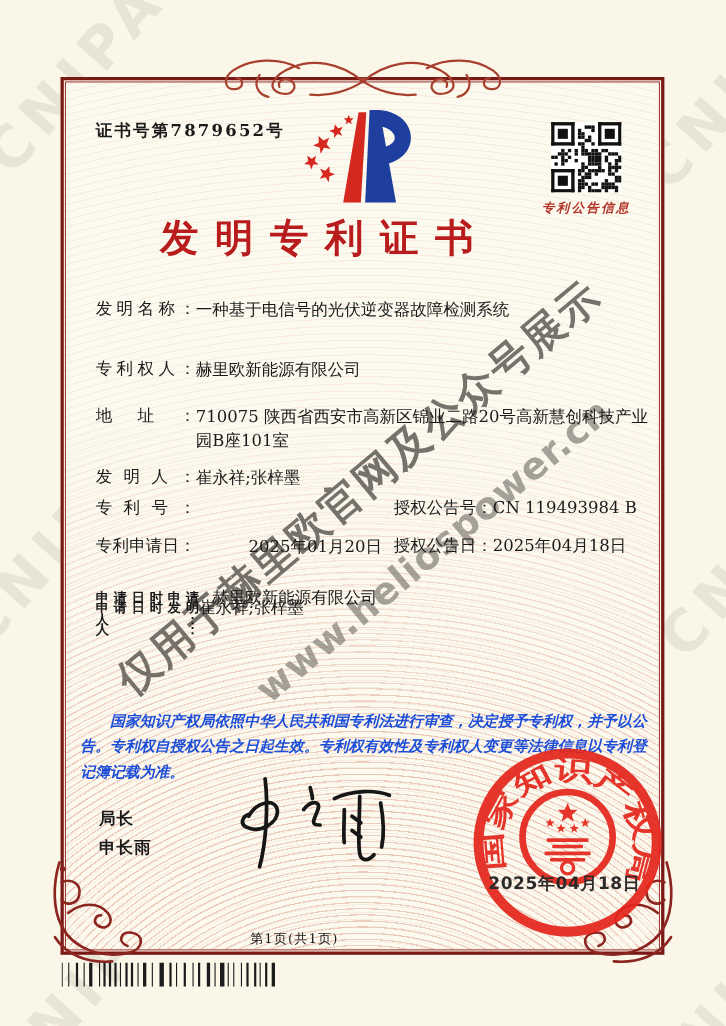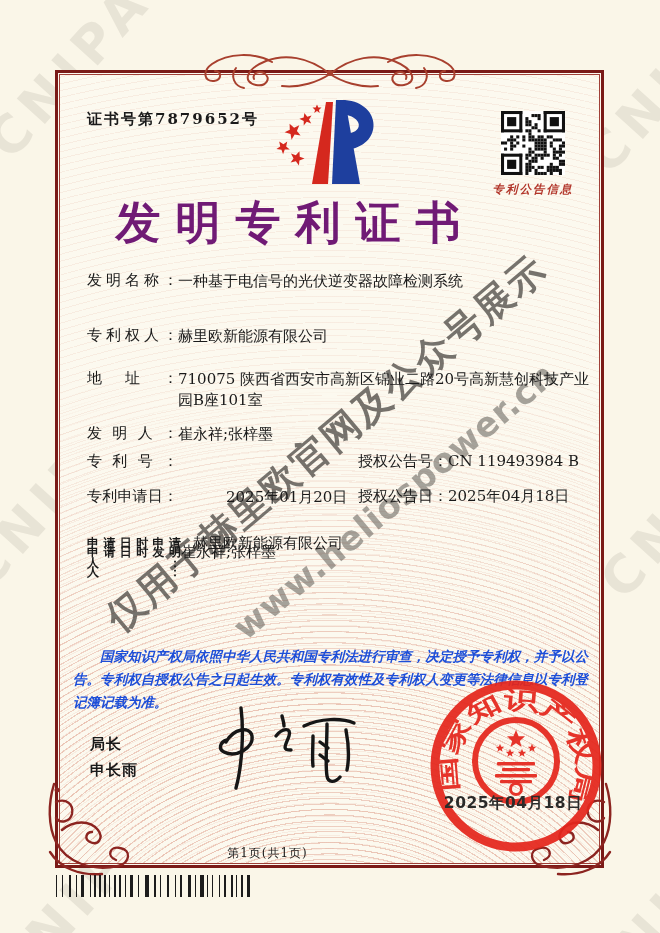--- a/index.html
+++ b/index.html
@@ -61,22 +61,22 @@
   .logo { position:absolute; left:270px; top:94px; }
   .qr-box { position:absolute; left:501px; top:111px; width:64px; height:64px; background:#fff; }
   .qr-box svg { display:block; }
   .qr-caption {
     position:absolute; left:483px; top:182px; width:100px; text-align:center;
     font-size:11.5px; letter-spacing:2px; color:#b2352a; font-weight:600;
     font-style:italic;
   }
   .title {
     position:absolute; left:0; top:193px; width:576px; text-align:center;
-    font-size:45px; font-weight:700; letter-spacing:15px; text-indent:15px;
-    color:#701a75;
+    font-size:35px; font-weight:700; letter-spacing:15px; text-indent:15px;
+    color:#b91c1c;
   }
   
   .row { position:absolute; left:87px; display:flex; align-items:flex-start; font-size:15px; }
   .row .lbl {
     display:inline-block; width:91px; flex:0 0 91px;
     text-align:justify; text-align-last:justify; -moz-text-align-last:justify;
   }
   .row .lbl.small { font-size:12px; line-height:20px; width:94px; flex-basis:94px; font-weight:600; }
   .row .val { display:inline-block; max-width:430px; line-height:21px; }
   .row2col { position:absolute; left:358px; display:flex; font-size:15px; }

